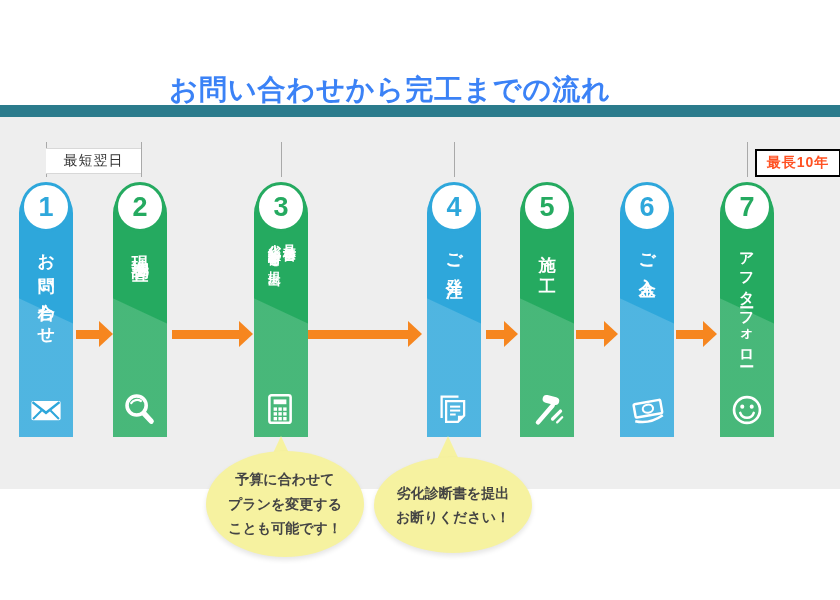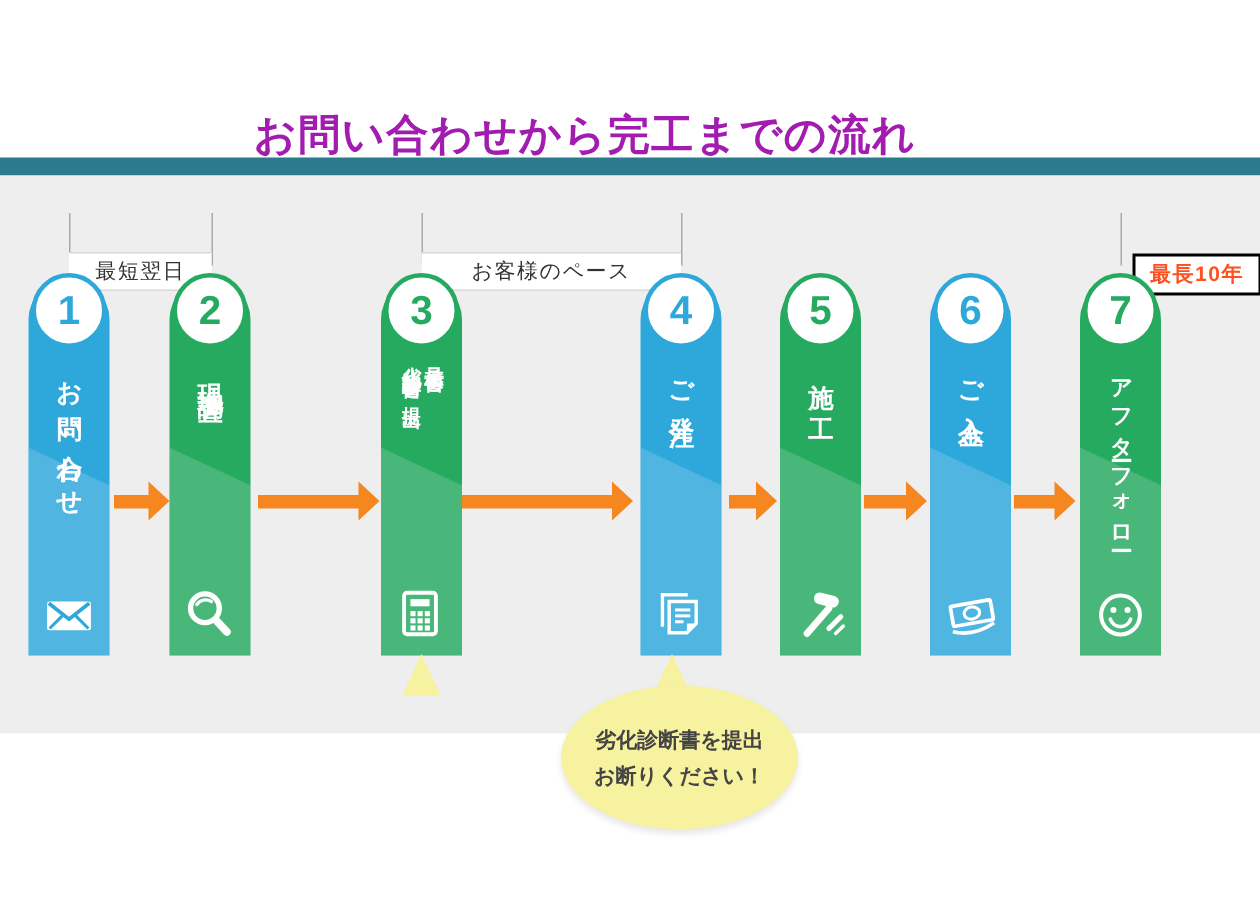--- a/index.html
+++ b/index.html
@@ -6,33 +6,33 @@
   body{
     width:840px;height:600px;position:relative;overflow:hidden;
     background:#ffffff;
     font-family:"Liberation Sans","DejaVu Sans",sans-serif;
   }
   .stage{position:absolute;inset:0;}
 
   
   .page-title{
     position:absolute;top:52px;left:0;right:60px;
-    text-align:center;font-size:28px;font-weight:bold;color:#a21caf;
+    text-align:center;font-size:28px;font-weight:bold;color:#3b82f6;
     letter-spacing:1px;
   }
   .header-rule{position:absolute;top:105px;left:0;width:840px;height:12px;background:#2b7b8c;}
   .gray-band{position:absolute;top:117px;left:0;width:840px;height:372px;background:#eeeeee;}
 
   
   .tick{position:absolute;top:142px;width:1px;height:35px;background:#a9a9a9;}
   .tl-box{
     position:absolute;top:148px;height:24px;background:#ffffff;
     border-top:1px solid #d8d8d8;border-bottom:1px solid #d8d8d8;
     display:flex;align-items:center;justify-content:center;
-    font-size:14px;color:#333;font-weight:500;letter-spacing:1px;margin-top:20px;
+    font-size:14px;color:#333;font-weight:500;letter-spacing:1px;
   }
   .tl-box.b1{left:46px;width:95px;}
   .tl-box.b2{left:141px;width:140px;}
   .tl-box.b3{left:281px;width:173px;}
   .tl-box.red{
     left:755px;width:82px;top:149px;height:24px;
     border:2px solid #000000;color:#ff5122;font-weight:bold;
   }
 
   
@@ -108,21 +108,20 @@
   <div class="header-rule"></div>
   <div class="gray-band"></div>
 
   <div class="tick" style="left:46px"></div>
   <div class="tick" style="left:141px"></div>
   <div class="tick" style="left:281px"></div>
   <div class="tick" style="left:454px"></div>
   <div class="tick" style="left:747px"></div>
 
   <div class="tl-box b1">最短翌日</div>
-  <div class="tl-box b3">お客様のペース</div>
   <div class="tl-box red">最長10年</div>
 
   <div class="col col-blue" style="left:19px">
     <div class="col-body"></div>
     <div class="badge">1</div>
     <div class="col-label">お問い合わせ</div>
     <div class="col-icon">
       <svg width="36" height="36" viewBox="0 0 32 32">
         <rect x="3" y="8" width="26" height="17" rx="1.5" fill="#ffffff"></rect>
         <path d="M4 9 L16 18.5 L28 9" stroke="#2ea7db" stroke-width="2.2" fill="none"></path>
@@ -244,17 +243,20 @@
   <div class="arrow a5">
       <div class="shaft"></div>
       <div class="head"></div>
     </div>
   <div class="arrow a6">
       <div class="shaft"></div>
       <div class="head"></div>
     </div>
 
   <div class="bubble-tri tri1"></div>
+  <div class="bubble bub1">予算に合わせて
+プランを変更する
+ことも可能です！</div>
   <div class="bubble-tri tri2"></div>
   <div class="bubble bub2">劣化診断書を提出
 お断りください！</div>
 
 </div>
 
 </body></html>

